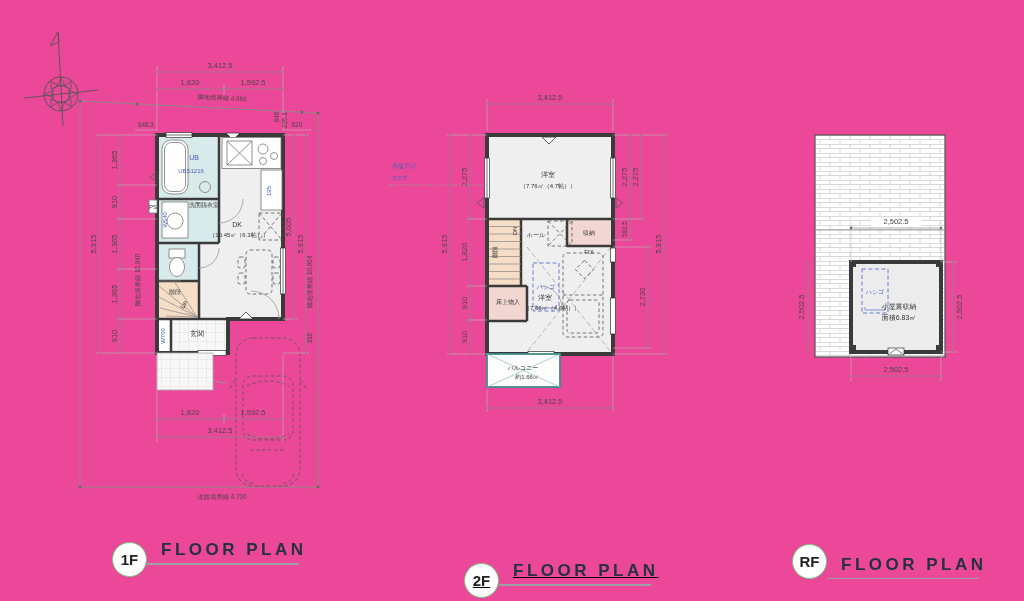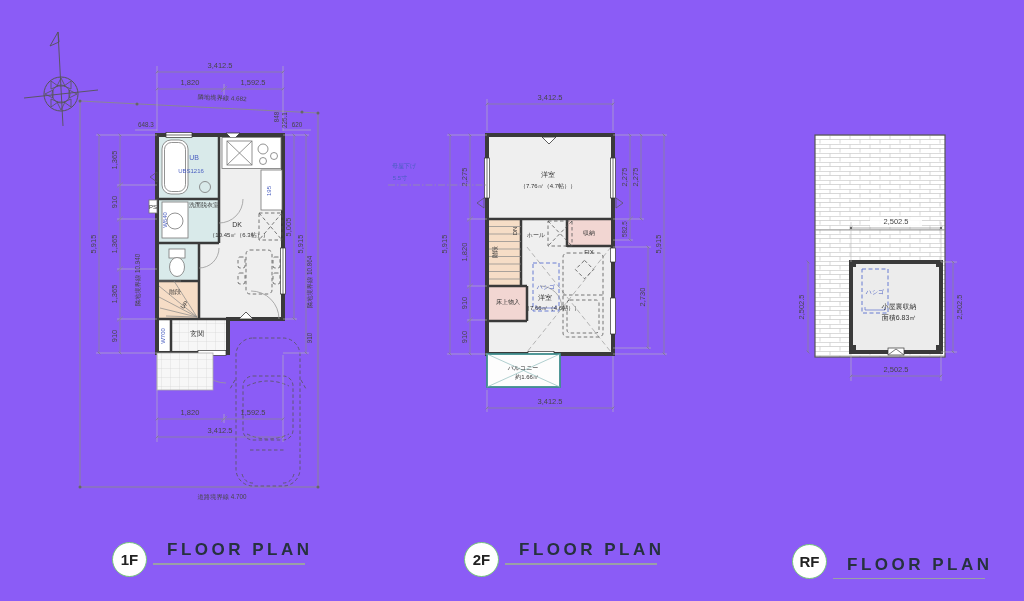--- a/index.html
+++ b/index.html
@@ -1,16 +1,16 @@
 <!DOCTYPE html>
 <html><head>
 <meta charset="utf-8">
 <style>
   html,body{margin:0;padding:0;background:#fff;}
-  #canvas{position:relative;width:1024px;height:601px;background:#8b5cf6;overflow:hidden;
+  #canvas{position:relative;width:1024px;height:601px;background:#ec4899;overflow:hidden;
           font-family:"Liberation Sans","DejaVu Sans",sans-serif;}
   svg{position:absolute;left:0;top:0;}
   svg text{font-family:"Liberation Sans","DejaVu Sans",sans-serif;fill:#474747;}
   .d{font-size:7.5px;text-anchor:middle;}
   .d6{font-size:6.3px;text-anchor:middle;}
   .jp{font-size:7px;text-anchor:middle;fill:#333;}
   .jp6{font-size:6px;text-anchor:middle;fill:#333;}
   .bl{fill:#4a5fc1;}
   .w4{stroke:#3a3a3a;stroke-width:4;fill:none;}
   .w25{stroke:#3a3a3a;stroke-width:2.5;fill:none;}
@@ -19,21 +19,21 @@
   .dsh{stroke:#555;stroke-width:.8;fill:none;stroke-dasharray:3.5 2.5;}
   .dshg{stroke:#9a9a9a;stroke-width:.7;fill:none;stroke-dasharray:5 3;}
   .dim{stroke:#8a8a8a;stroke-width:.7;fill:none;}
   .ext{stroke:#bdbdbd;stroke-width:.6;}
   .bnd{stroke:#8a8a8a;stroke-width:.9;fill:none;}
   .win{fill:#fff;stroke:#333;stroke-width:.7;}
   .arc{stroke:#999;stroke-width:.8;fill:none;}
   .tread{stroke:#888;stroke-width:.7;}
   .bluebox{stroke:#5a6fd0;stroke-width:.9;fill:none;stroke-dasharray:4 2.5;}
   .vent{fill:#fff;stroke:#333;stroke-width:.8;}
-  .plan-title{position:absolute;display:flex;align-items:flex-start;gap:6px;}
+  .plan-title{position:absolute;display:flex;align-items:flex-start;}
   .badge{width:33px;height:33px;border:1.6px solid #76c47c;border-radius:50%;display:flex;
          align-items:center;justify-content:center;font-weight:bold;font-size:15px;color:#222;
          background:#fff;flex:0 0 auto;margin-top:2px;}
   .pt-right{display:flex;flex-direction:column;}
   .pt-label{font-size:17px;font-weight:bold;letter-spacing:3.5px;color:#26323e;white-space:nowrap;padding-left:14px;}
   .pt-rule{height:0;border-top:2px solid #9aa0a6;margin-top:3px;width:152px;}
 </style>
 </head>
 <body>
 
@@ -365,21 +365,21 @@
 
   <div class="plan-title" style="left:112px;top:540px;">
     <div class="badge">
         <span>1F</span>
       </div>
     <div class="pt-right">
       <div class="pt-label">FLOOR PLAN</div>
       <div class="pt-rule"></div>
     </div>
   </div>
-  <div class="plan-title" style="left:464px;top:540px;">
+  <div class="plan-title" style="left:464px;top:561px;text-decoration:underline;">
     <div class="badge">
         <span>2F</span>
       </div>
     <div class="pt-right">
       <div class="pt-label">FLOOR PLAN</div>
       <div class="pt-rule"></div>
     </div>
   </div>
   <div class="plan-title" style="left:792px;top:542px;align-items:flex-end;">
     <div class="badge">

